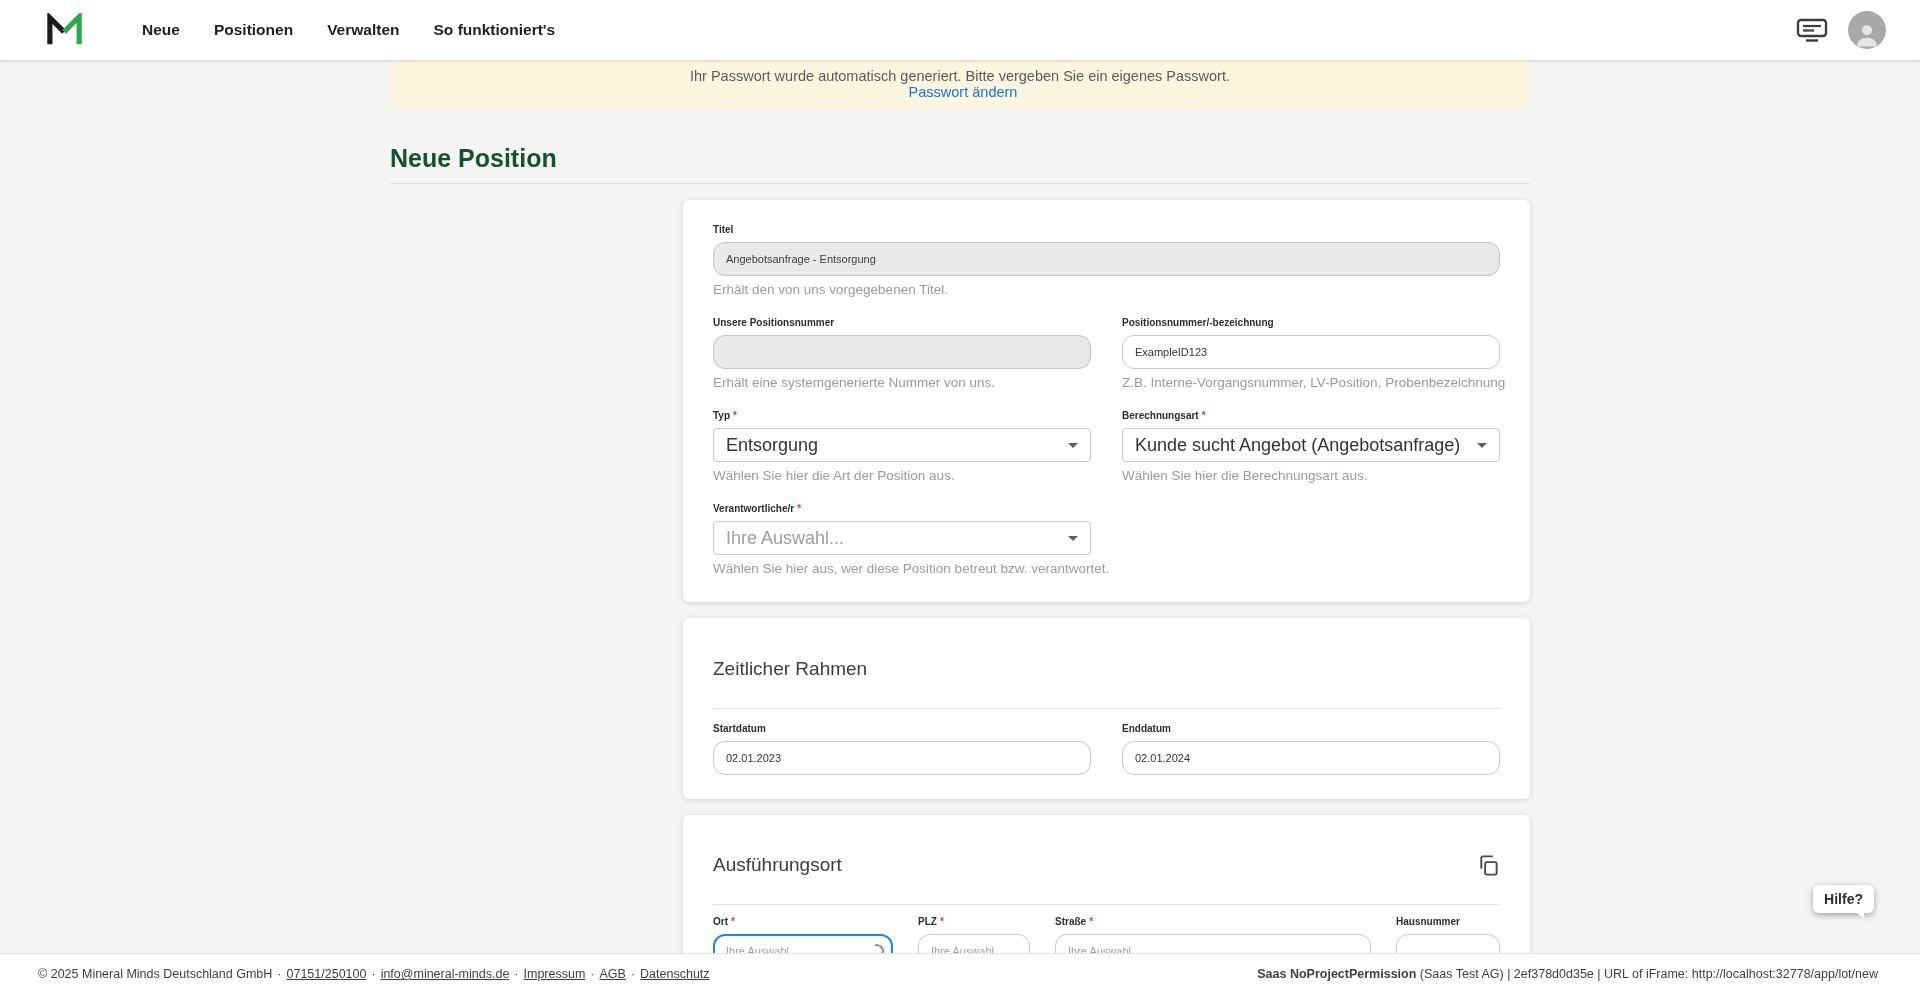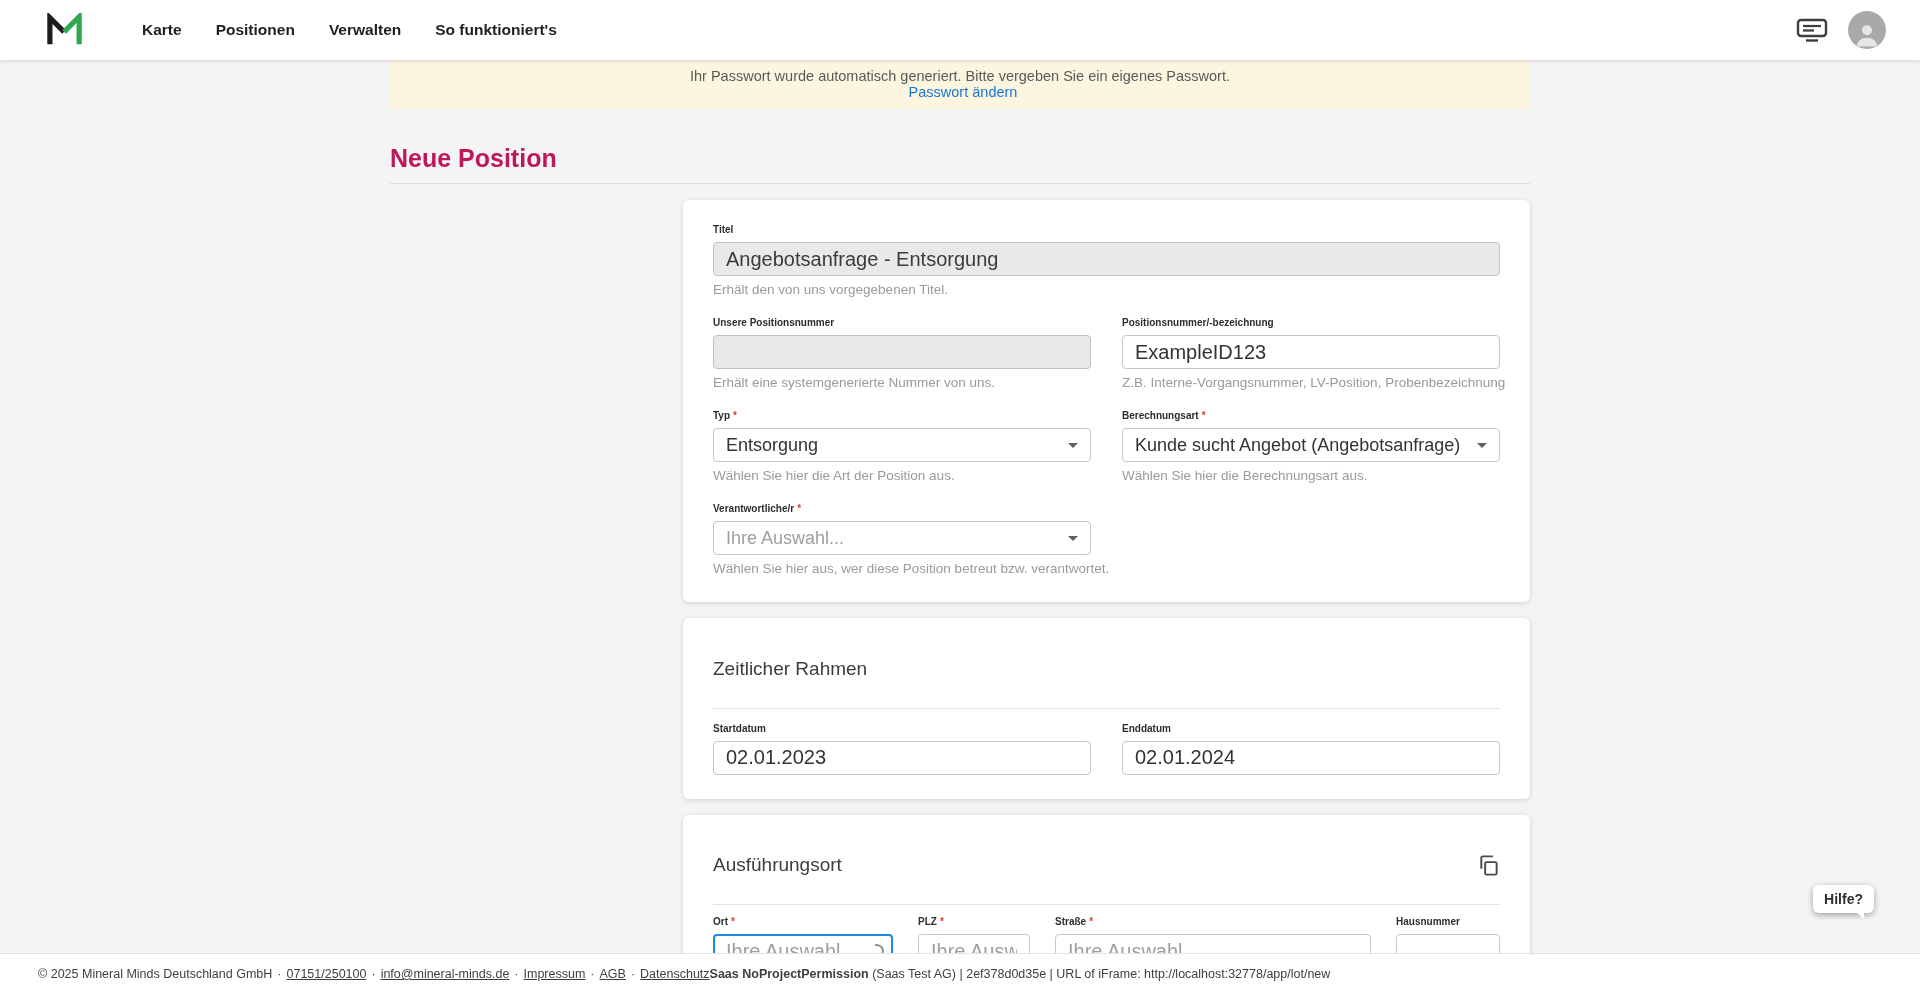--- a/index.html
+++ b/index.html
@@ -19,42 +19,42 @@
   .avatar { width:38px; height:38px; border-radius:50%; background:#a9a9a9;
             display:flex; align-items:flex-end; justify-content:center; overflow:hidden; cursor:pointer; }
 
   
   .banner { width:1140px; margin:0 auto; background:#fcf6e1; min-height:49px;
             display:flex; align-items:center; padding:8px 17px; font-size:14.5px; color:#5a5a5a;flex-direction:column; }
   .banner-link { color:#1976d2; margin-left:6px; text-decoration:none; cursor:pointer; white-space:nowrap; }
 
   
   .content { width:1140px; margin:0 auto; }
-  .page-title { margin:34px 0 0; font-size:25px; font-weight:bold; color:#be185d; line-height:30px; }
+  .page-title { margin:34px 0 0; font-size:25px; font-weight:bold; color:#14532d; line-height:30px; }
   .title-rule { border:none; border-top:1px solid #dedede; margin:10px 0 0; }
 
   .card { width:847px; margin-left:auto; background:#fff; border-radius:6px;
           box-shadow:0 1px 5px rgba(0,0,0,.15); padding:24px 30px; }
   .card-first { margin-top:16px; }
   .card + .card { margin-top:16px; }
   .card-cut { padding-bottom:70px; }
 
   .card-head { display:flex; align-items:center; justify-content:space-between; }
   .card-title { font-size:19px; color:#3d3d3d; font-weight:normal; }
   .head-rule { border:none; border-top:1px solid #e2e2e2; margin:12px 0 14px; }
   .head-rule-tight { margin:12px 0 11px; }
 
   .row { display:flex; gap:31px; }
   .col { flex:1 1 0; min-width:0; }
   .field { margin-bottom:20px; }
   .field-last { margin-bottom:2px; }
   .flabel { display:block; font-size:10px; font-weight:bold; color:#2d2d2d; margin-bottom:7px; }
   .req { color:#d23f31; margin-left:3px; font-weight:bold; }
-  .finput { width:100%; height:34px; border:1px solid #c7c7c7; border-radius:4px; background:#fff;
-            font-size:20px; color:#333; padding:0 12px; font-family:inherit; outline:none; }
+  .finput { width:100%; height:34px; border:1px solid #c7c7c7; border-radius:12px; background:#fff;
+            font-size:11px; color:#333; padding:0 12px; font-family:inherit; outline:none; }
   .finput::placeholder { color:#9e9e9e; }
   .finput:disabled { background:#e9e9e9; color:#3c3c3c; border-color:#c2c2c2; }
   .finput.focus { border:2px solid #1e88e5; padding:0 11px; }
   .fhelp { font-size:13.5px; color:#9a9a9a; margin-top:6px; white-space:nowrap; }
 
   .select { width:100%; height:34px; border:1px solid #c7c7c7; border-radius:4px; background:#fff;
             font-size:18px; color:#333; padding:0 12px; display:flex; align-items:center;
             justify-content:space-between; cursor:pointer; }
   .sel-text { white-space:nowrap; overflow:hidden; text-overflow:ellipsis; }
   .sel-placeholder { color:#9e9e9e; }
@@ -74,40 +74,40 @@
 
   
   .help-fab { position:fixed; right:46px; bottom:81px; background:#fff; border:none; border-radius:6px;
               padding:6px 11px; font-size:14px; font-weight:bold; color:#2f2f2f; font-family:inherit;
               box-shadow:0 2px 6px rgba(0,0,0,.35); z-index:40; cursor:pointer; }
   .help-fab::after { content:""; position:absolute; right:10px; bottom:-6px; width:0; height:0;
                      border-left:8px solid transparent; border-top:7px solid #fff; }
 
   
   .footer { position:fixed; left:0; right:0; bottom:0; height:41px; background:#fff;
-            border-top:1px solid #e4e4e4; display:flex; align-items:center; 
+            border-top:1px solid #e4e4e4; display:flex; align-items:center; justify-content:space-between;
             padding:0 42px 0 38px; font-size:12.5px; color:#3f3f3f; z-index:30; }
   .footer-left { display:flex; align-items:center; white-space:nowrap; }
   .flink { color:#3f3f3f; text-decoration:underline; cursor:pointer; }
   .dot::before { content:"\00b7"; margin:0 5px; color:#3f3f3f; }
   .footer-right { white-space:nowrap; }
   .footer-right b { font-weight:bold; }
 </style>
 </head>
 <body>
 
 <header class="navbar">
   <span class="logo">
     <svg viewBox="0 0 40 36" width="38" height="34">
       <path d="M4 33V5l15 15" fill="none" stroke="#1c1c1c" stroke-width="5.5"></path>
       <path d="M19 20 35 4v29" fill="none" stroke="#2fa84f" stroke-width="5.5"></path>
     </svg>
   </span>
   <nav class="nav-menu">
-    <a class="nav-item">Karte</a>
+    <a class="nav-item">Neue</a>
     <a class="nav-item">Positionen</a>
     <a class="nav-item">Verwalten</a>
     <a class="nav-item">So funktioniert's</a>
   </nav>
   <div class="nav-right">
     <button class="icon-btn">
       <svg width="32" height="26" viewBox="0 0 32 26">
         <rect x="2" y="3" width="28" height="16" rx="3" fill="none" stroke="#3d3d3d" stroke-width="2.4"></rect>
         <line x1="7" y1="9" x2="25" y2="9" stroke="#3d3d3d" stroke-width="2.2"></line>
         <line x1="7" y1="13.5" x2="18" y2="13.5" stroke="#3d3d3d" stroke-width="2.2"></line>

